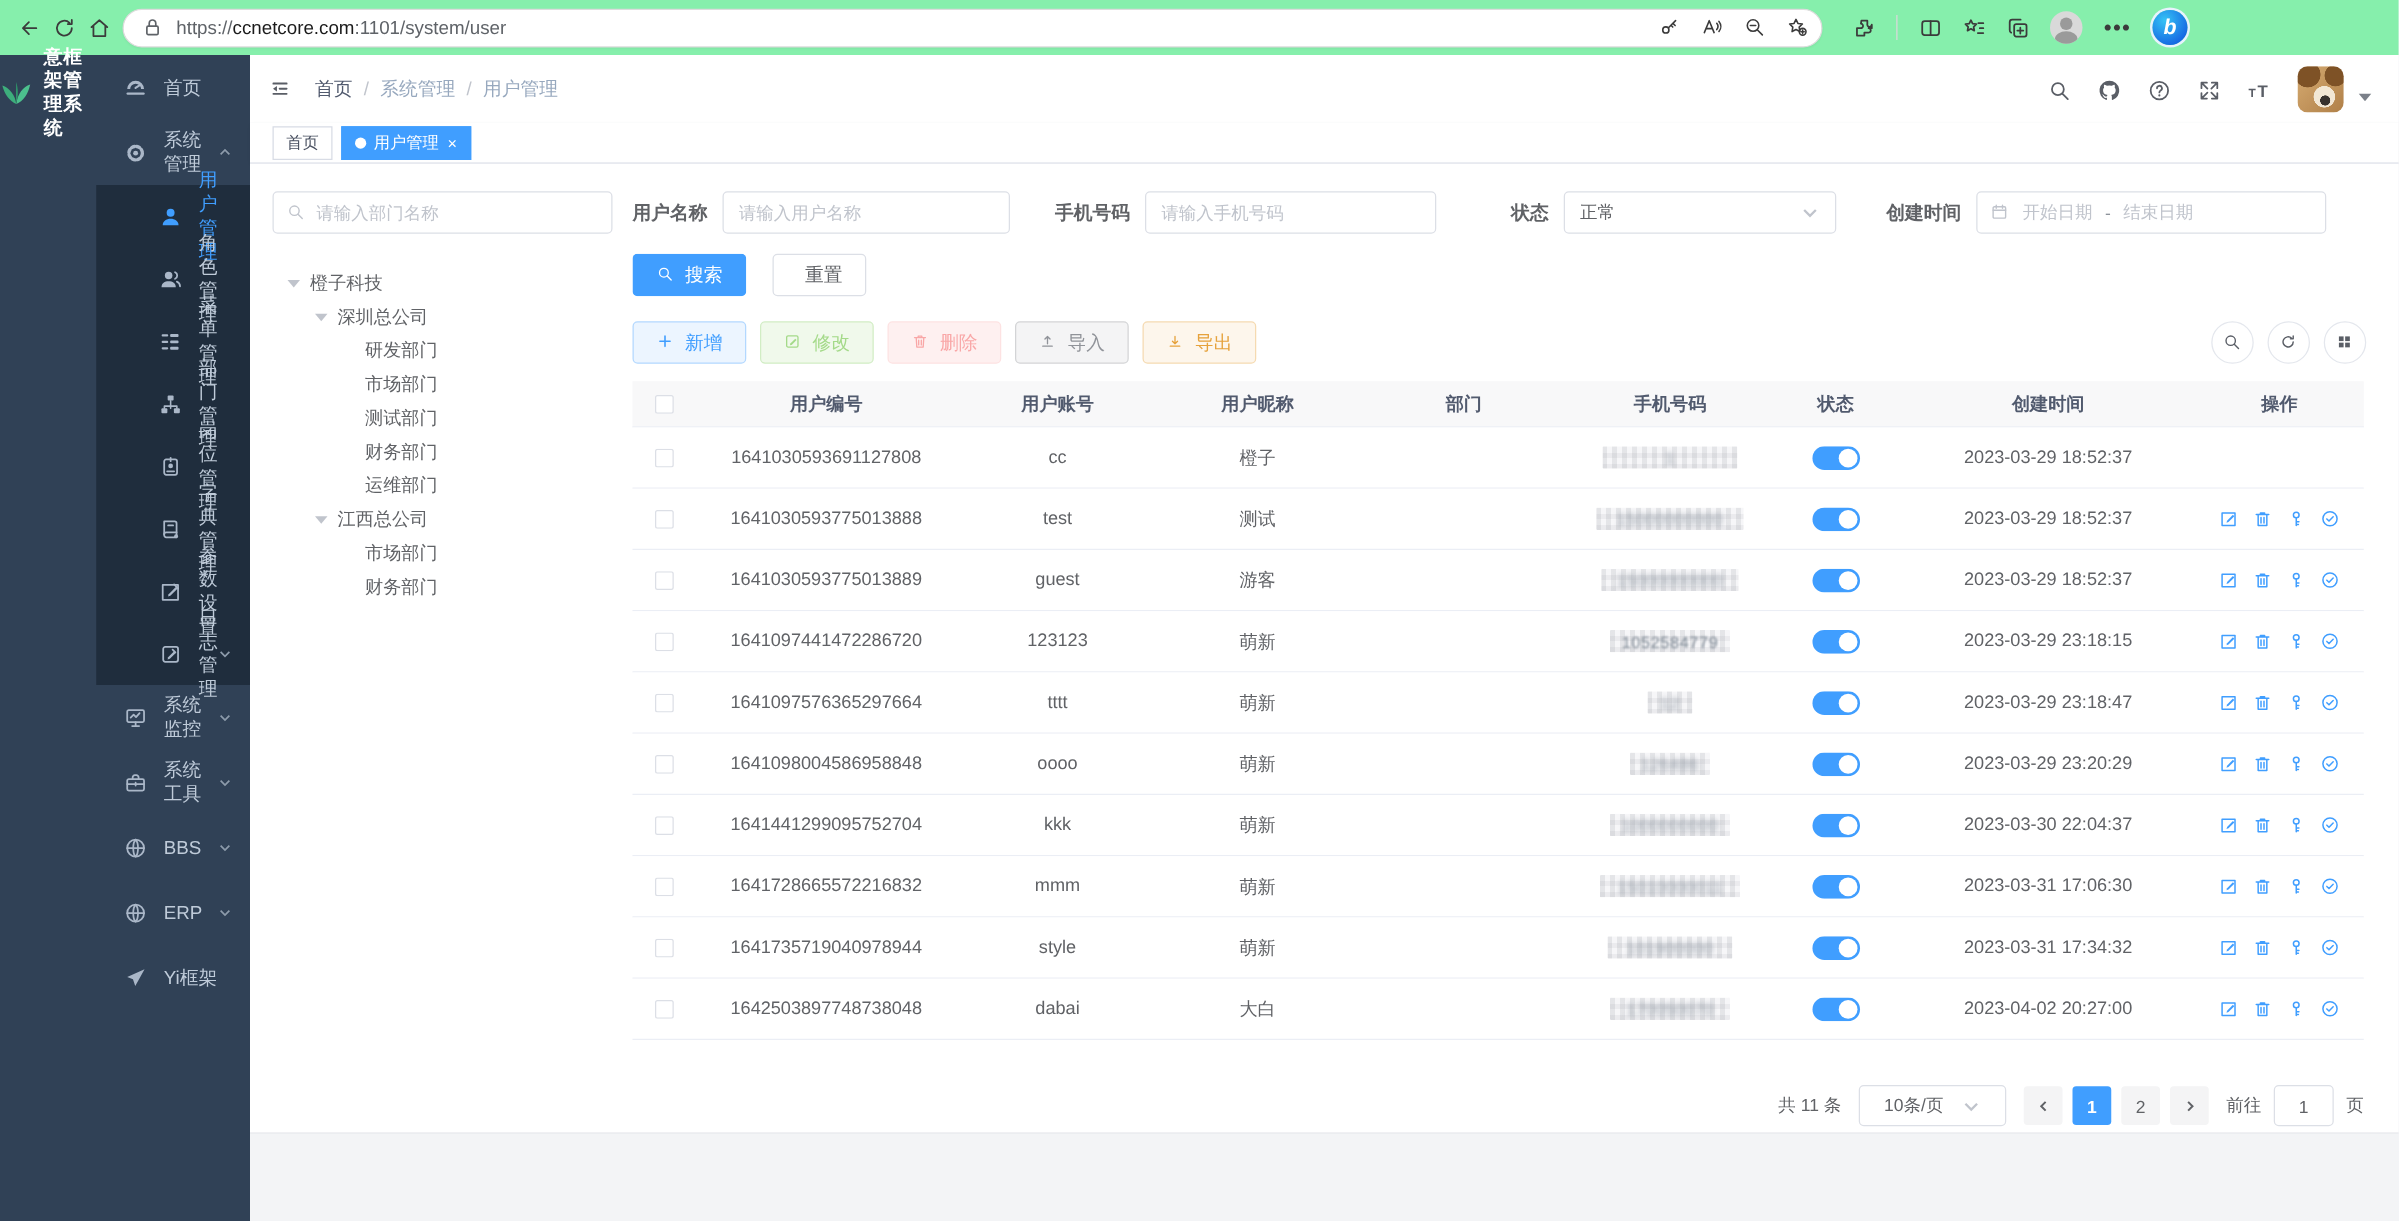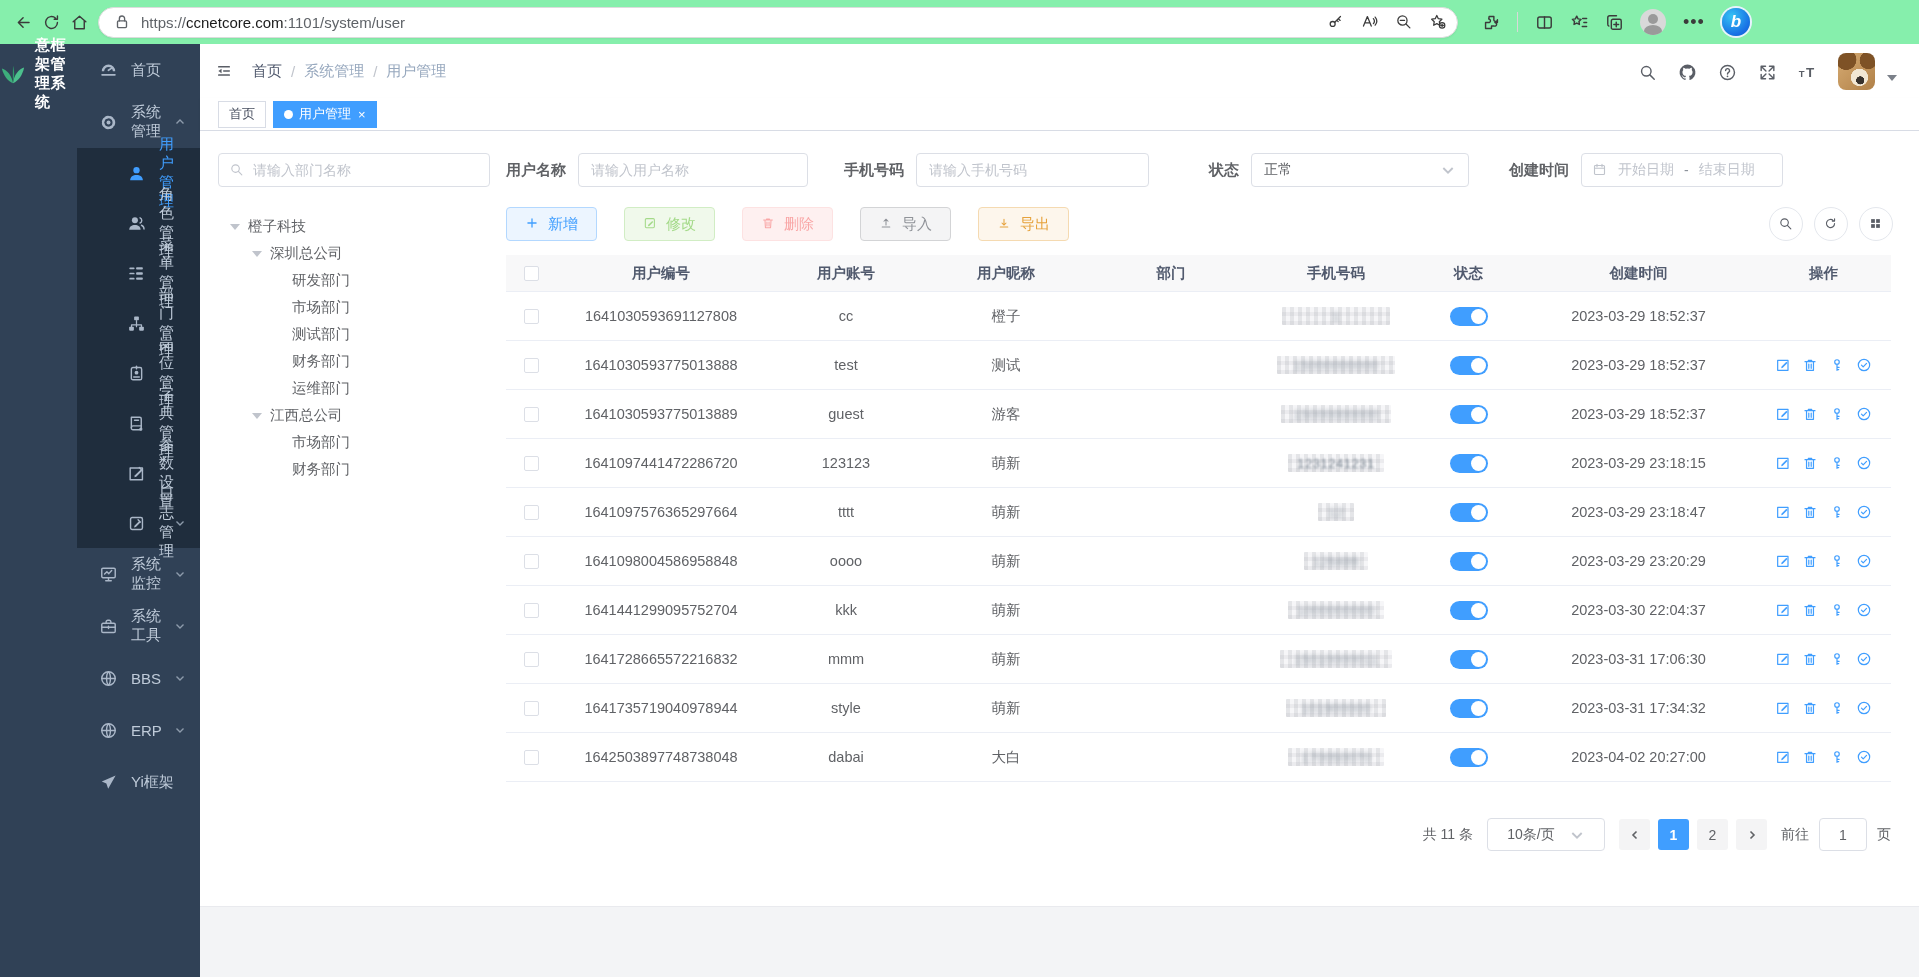--- a/index.html
+++ b/index.html
@@ -96,33 +96,33 @@
   #filter-row { display:flex; align-items:center; height:34px; }
   .flabel { font-size:15px; font-weight:600; color:#606266; margin-right:12px; white-space:nowrap; }
   .finput { height:34px; border:1px solid #dcdfe6; border-radius:4px; padding:0 12px; font-size:14px;
     color:#606266; outline:none; font-family:inherit; }
   .finput::placeholder { color:#c0c4cc; }
   #f-username { width:230px; margin-right:36px; }
   #f-phone { width:233px; margin-right:60px; }
   #f-status { width:218px; margin-right:40px; height:34px; border:1px solid #dcdfe6; border-radius:4px;
     display:flex; align-items:center; padding:0 12px; font-size:14px; color:#606266; cursor:pointer; }
   #f-status .chev { margin-left:auto; width:12px; height:12px; color:#c0c4cc; }
-  #f-dates { width:202px; height:34px; border:1px solid #dcdfe6; border-radius:4px; display:flex;
+  #f-dates { width:280px; height:34px; border:1px solid #dcdfe6; border-radius:4px; display:flex;
     align-items:center; padding:0 10px; font-size:14px; color:#c0c4cc; gap:10px; }
   #f-dates svg { width:15px; height:15px; color:#c0c4cc; }
   #f-dates .dsep { color:#8d939b; }
 
   #search-row { margin-top:16px; display:flex; gap:21px; }
   .btn { height:34px; border-radius:4px; font-size:15px; display:inline-flex; align-items:center;
     gap:7px; padding:0 18px; cursor:pointer; border:1px solid transparent; font-family:inherit; }
   .btn svg { width:14px; height:14px; }
   #btn-search { background:#409eff; color:#fff; }
   #btn-reset { background:#fff; border-color:#dcdfe6; color:#606266; }
 
-  #toolbar-row { margin-top:20px; display:flex; gap:27px; align-items:flex-end; }
+  #toolbar-row { margin-top:20px; display:flex; gap:11px; align-items:flex-end; }
   .btn.plain-primary { background:#ecf5ff; border-color:#b3d8ff; color:#409eff; }
   .btn.plain-success { background:#f0f9eb; border-color:#d1edc4; color:#a4da89; }
   .btn.plain-danger  { background:#fef0f0; border-color:#fde2e2; color:#f9a7a7; }
   .btn.plain-info    { background:#f4f4f5; border-color:#d3d4d6; color:#909399; }
   .btn.plain-warning { background:#fdf6ec; border-color:#f5dab1; color:#e6a23c; }
   #toolbar-right { margin-left:auto; display:flex; gap:11px; }
   .circle-btn { width:34px; height:34px; border-radius:50%; border:1px solid #e4e7ed; background:#fff;
     display:flex; align-items:center; justify-content:center; color:#5a5e66; cursor:pointer; }
   .circle-btn svg { width:15px; height:15px; }
 
@@ -585,20 +585,35 @@
                   <rect x="4" y="5.5" width="16" height="14.5" rx="1.5"></rect>
                   <path d="M8 3.5v4M16 3.5v4M4 10h16"></path>
                 </svg>
               </span>
             <span>开始日期</span>
             <span class="dsep">-</span>
             <span>结束日期</span>
           </div>
         </div>
 
+        <div id="search-row">
+          <button class="btn" id="btn-search">
+            <span style="display: inline-block; width: 16px; height: 16px;">
+                <svg viewBox="0 0 24 24" fill="none" stroke="currentColor" stroke-width="1.8" stroke-linecap="round" stroke-linejoin="round" width="100%" height="100%">
+                  <circle cx="10.5" cy="10.5" r="6"></circle>
+                  <path d="M15 15l5.5 5.5"></path>
+                </svg>
+              </span>
+            <span>搜索</span>
+          </button>
+          <button class="btn" id="btn-reset">
+            <span></span>
+            <span>重置</span>
+          </button>
+        </div>
 
         <div id="toolbar-row">
           <button class="btn plain-primary">
             <span style="display: inline-block; width: 16px; height: 16px;">
                 <svg viewBox="0 0 24 24" fill="none" stroke="currentColor" stroke-width="1.8" stroke-linecap="round" stroke-linejoin="round" width="100%" height="100%">
                   <path d="M12 5v14M5 12h14" stroke-width="2.2"></path>
                 </svg>
               </span>
             <span>新增</span>
           </button>
@@ -793,21 +808,21 @@
             <div class="trow tbody-row">
               <div class="cell" style="flex: 0 0 50px;">
                 <span class="checkbox"></span>
               </div>
               <div class="cell" style="flex: 0 0 210px;">1641097441472286720</div>
               <div class="cell" style="flex: 0 0 160px;">123123</div>
               <div class="cell" style="flex: 0 0 160px;">萌新</div>
               <div class="cell" style="flex: 0 0 170px;"></div>
               <div class="cell" style="flex: 0 0 160px;">
                 <span class="mosaic readable" style="width: 96px;">
-                  <i>1231241231</i>
+                  <i>1052584779</i>
                 </span>
               </div>
               <div class="cell" style="flex: 0 0 105px;">
                 <span class="switch"></span>
               </div>
               <div class="cell" style="flex: 0 0 235px;">2023-03-29 23:18:15</div>
               <div class="cell" style="flex: 0 0 135px;">
                 <span class="acticons">
                   <span style="width: 16px; height: 16px; display: inline-block;">
                     <svg viewBox="0 0 24 24" fill="none" stroke="currentColor" stroke-width="1.8" stroke-linecap="round" stroke-linejoin="round" width="100%" height="100%">

